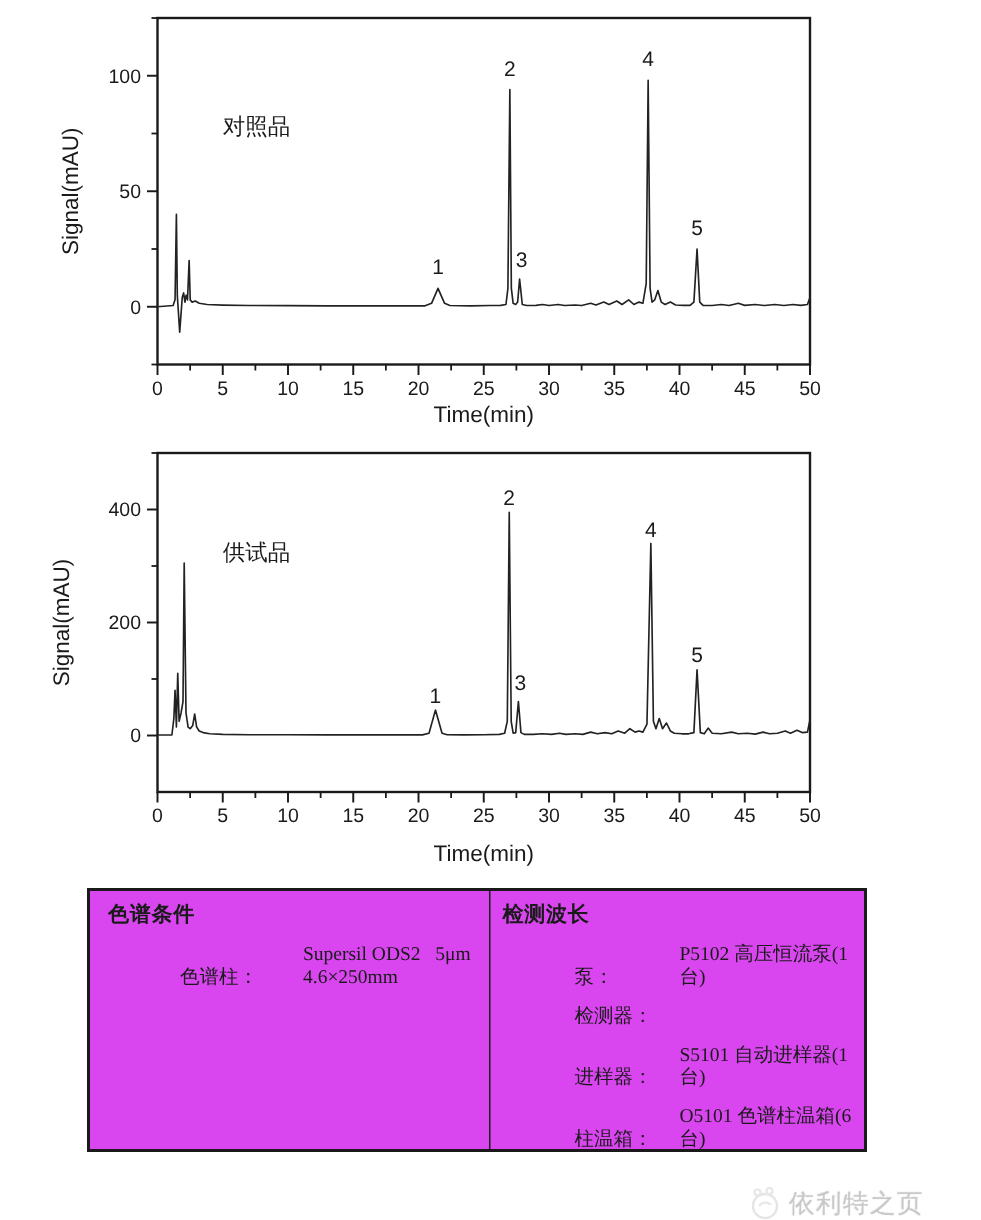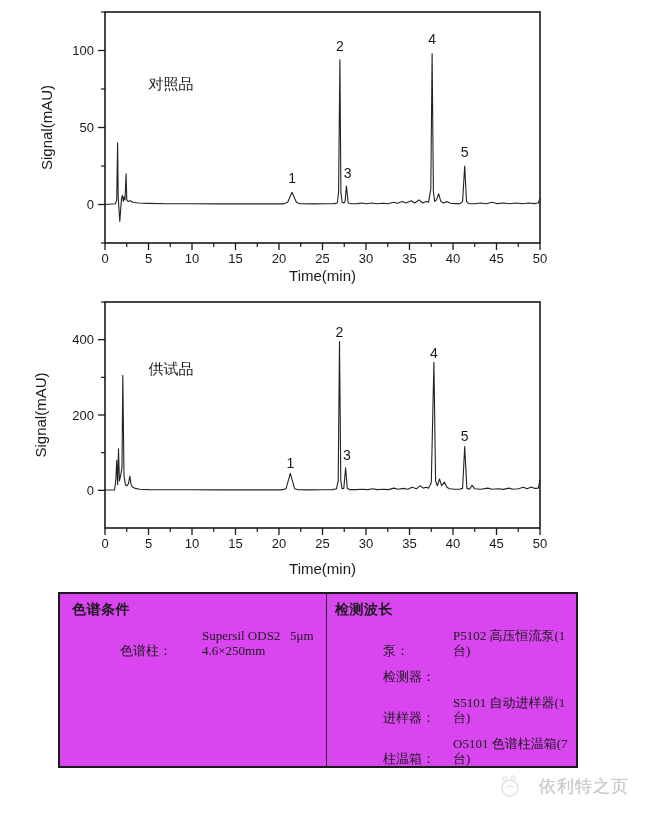--- a/index.html
+++ b/index.html
@@ -34,24 +34,24 @@
   .cond-header { font-weight: bold; font-size: 14px; margin-bottom: 9px; letter-spacing: 0.5px; }
   .cond-row { display: flex; align-items: flex-end; margin-bottom: 11px; font-size: 13px; line-height: 15px; margin-left: 48px; }
   .cond-row.tight { margin-bottom: 2px; }
   .cond-cell.left  .cond-label { width: 82px; flex: 0 0 82px; }
   .cond-cell.right .cond-label { width: 70px; flex: 0 0 70px; }
   .cond-value { white-space: pre-wrap; }
 
   .watermark {
     position: absolute;
     left: 498px;
-    top: 774px;
+    top: 790px;
     display: flex;
     align-items: center;
-    gap: 17px;
+    gap: 4px;
     color: #c9c9c9;
     font-size: 17px;
     font-family: "Liberation Serif", "DejaVu Serif", serif;
     text-shadow: 1px 1px 0 #ffffff, 0 0 1px #bdbdbd;
     letter-spacing: 1px;
     user-select: none;
   }
   .watermark svg { opacity: 0.55; }
 </style>
 </head>
@@ -184,21 +184,21 @@
       </div>
       <div class="cond-row">
         <span class="cond-label">检测器：</span>
       </div>
       <div class="cond-row">
         <span class="cond-label">进样器：</span>
         <span class="cond-value">S5101 自动进样器(1 台)</span>
       </div>
       <div class="cond-row">
         <span class="cond-label">柱温箱：</span>
-        <span class="cond-value">O5101 色谱柱温箱(7 台)</span>
+        <span class="cond-value">O5101 色谱柱温箱(6 台)</span>
       </div>
     </div>
   </div>
 
   <div class="watermark">
     <svg width="24" height="24" viewBox="0 0 24 24">
       <circle cx="12" cy="14" r="8" fill="none" stroke="#cfcfcf" stroke-width="1.6"></circle>
       <circle cx="7" cy="5" r="2" fill="none" stroke="#d4d4d4" stroke-width="1.4"></circle>
       <circle cx="15" cy="4" r="2" fill="none" stroke="#d4d4d4" stroke-width="1.4"></circle>
       <path d="M8 14 q3 -4 8 -1" fill="none" stroke="#d4d4d4" stroke-width="1.4"></path>

